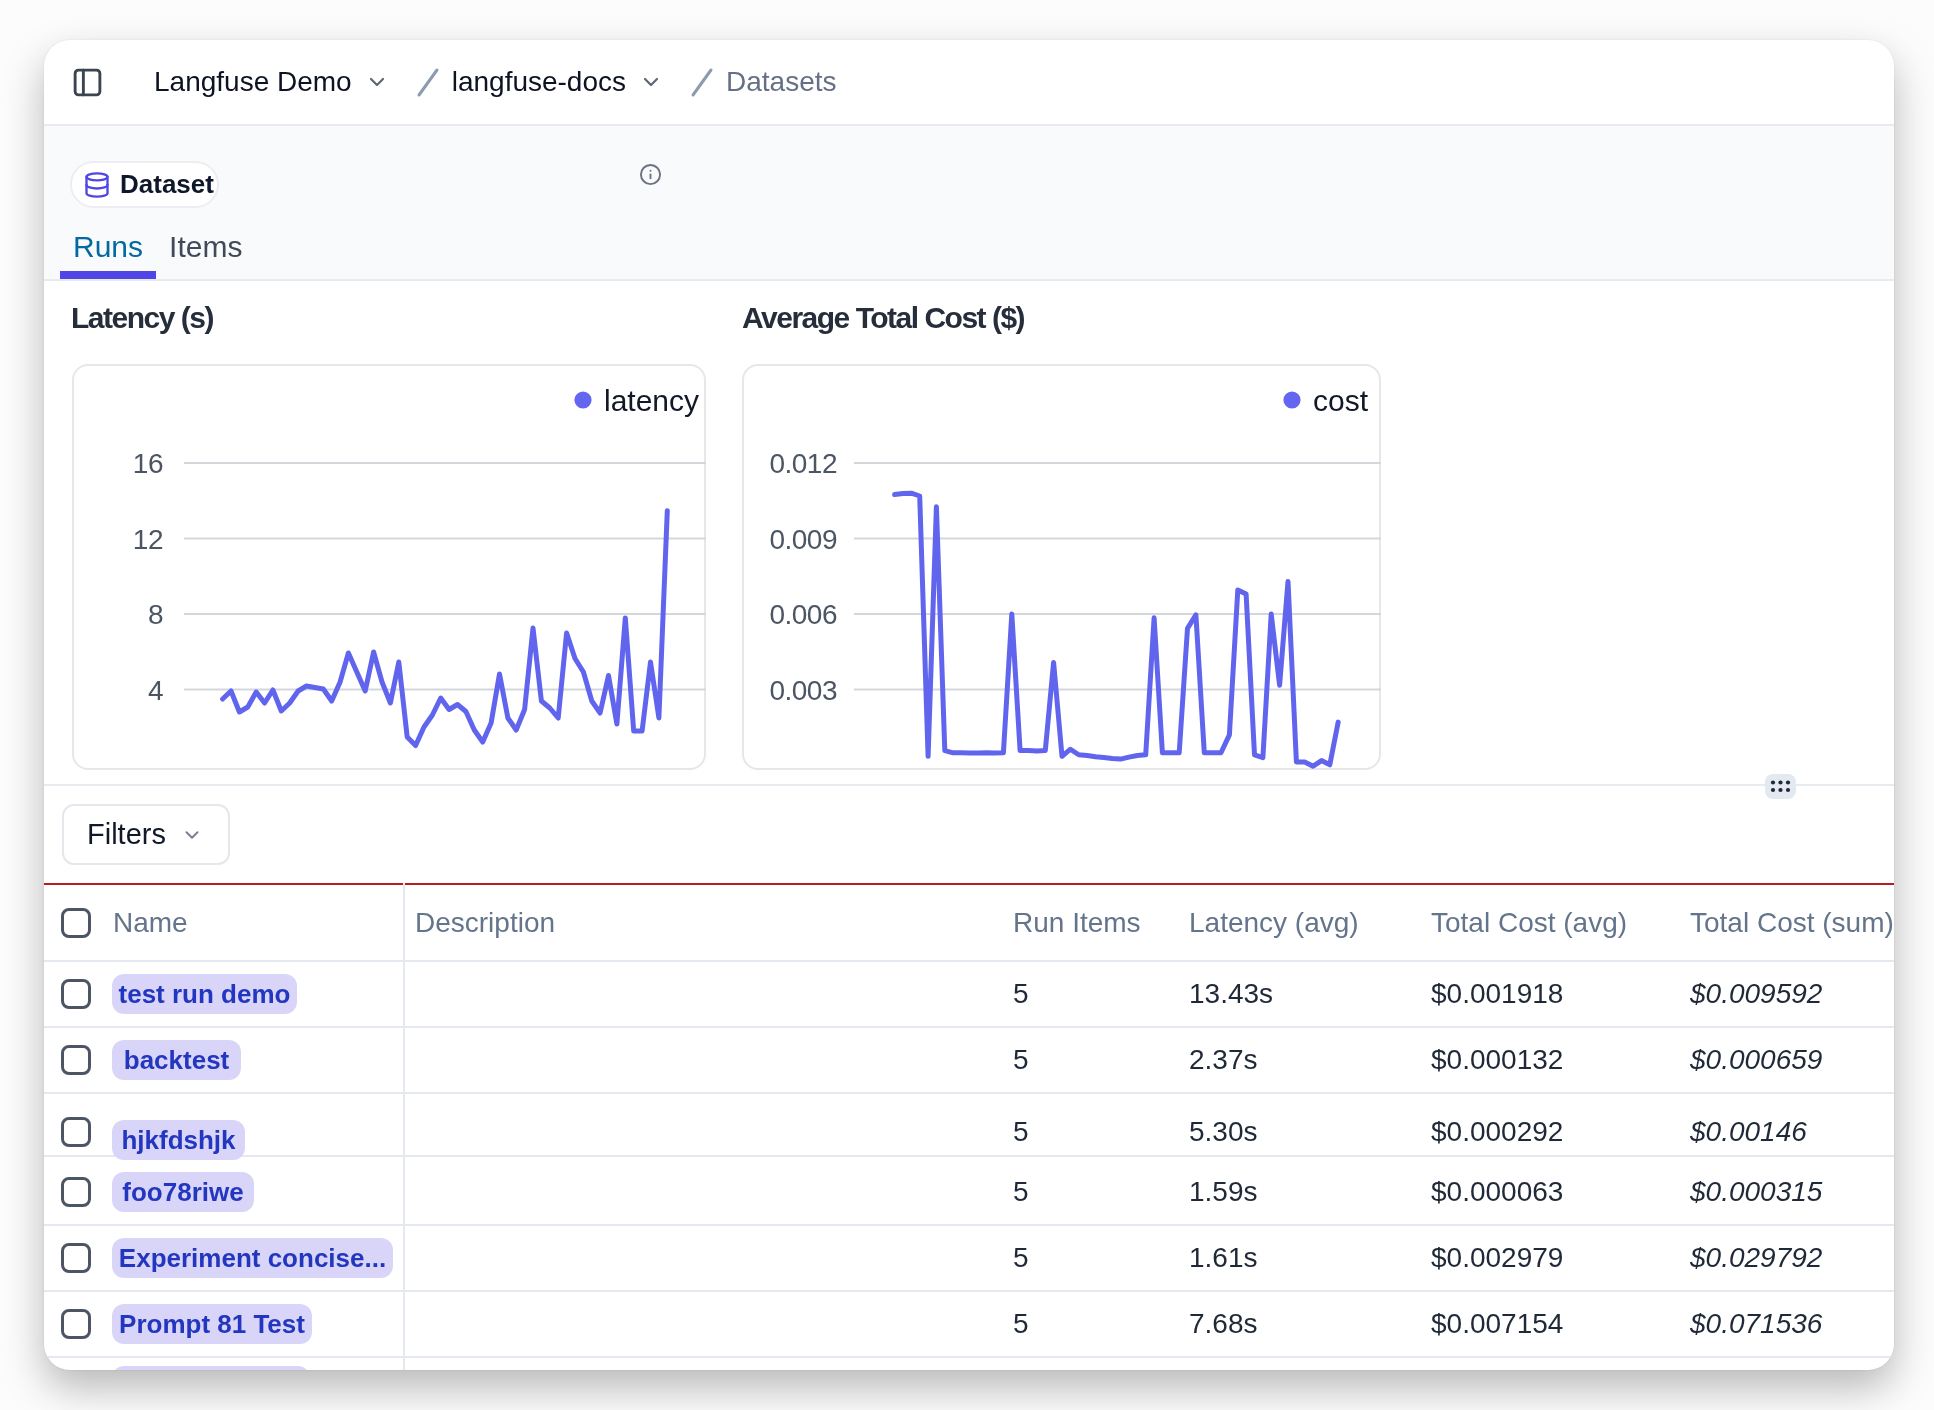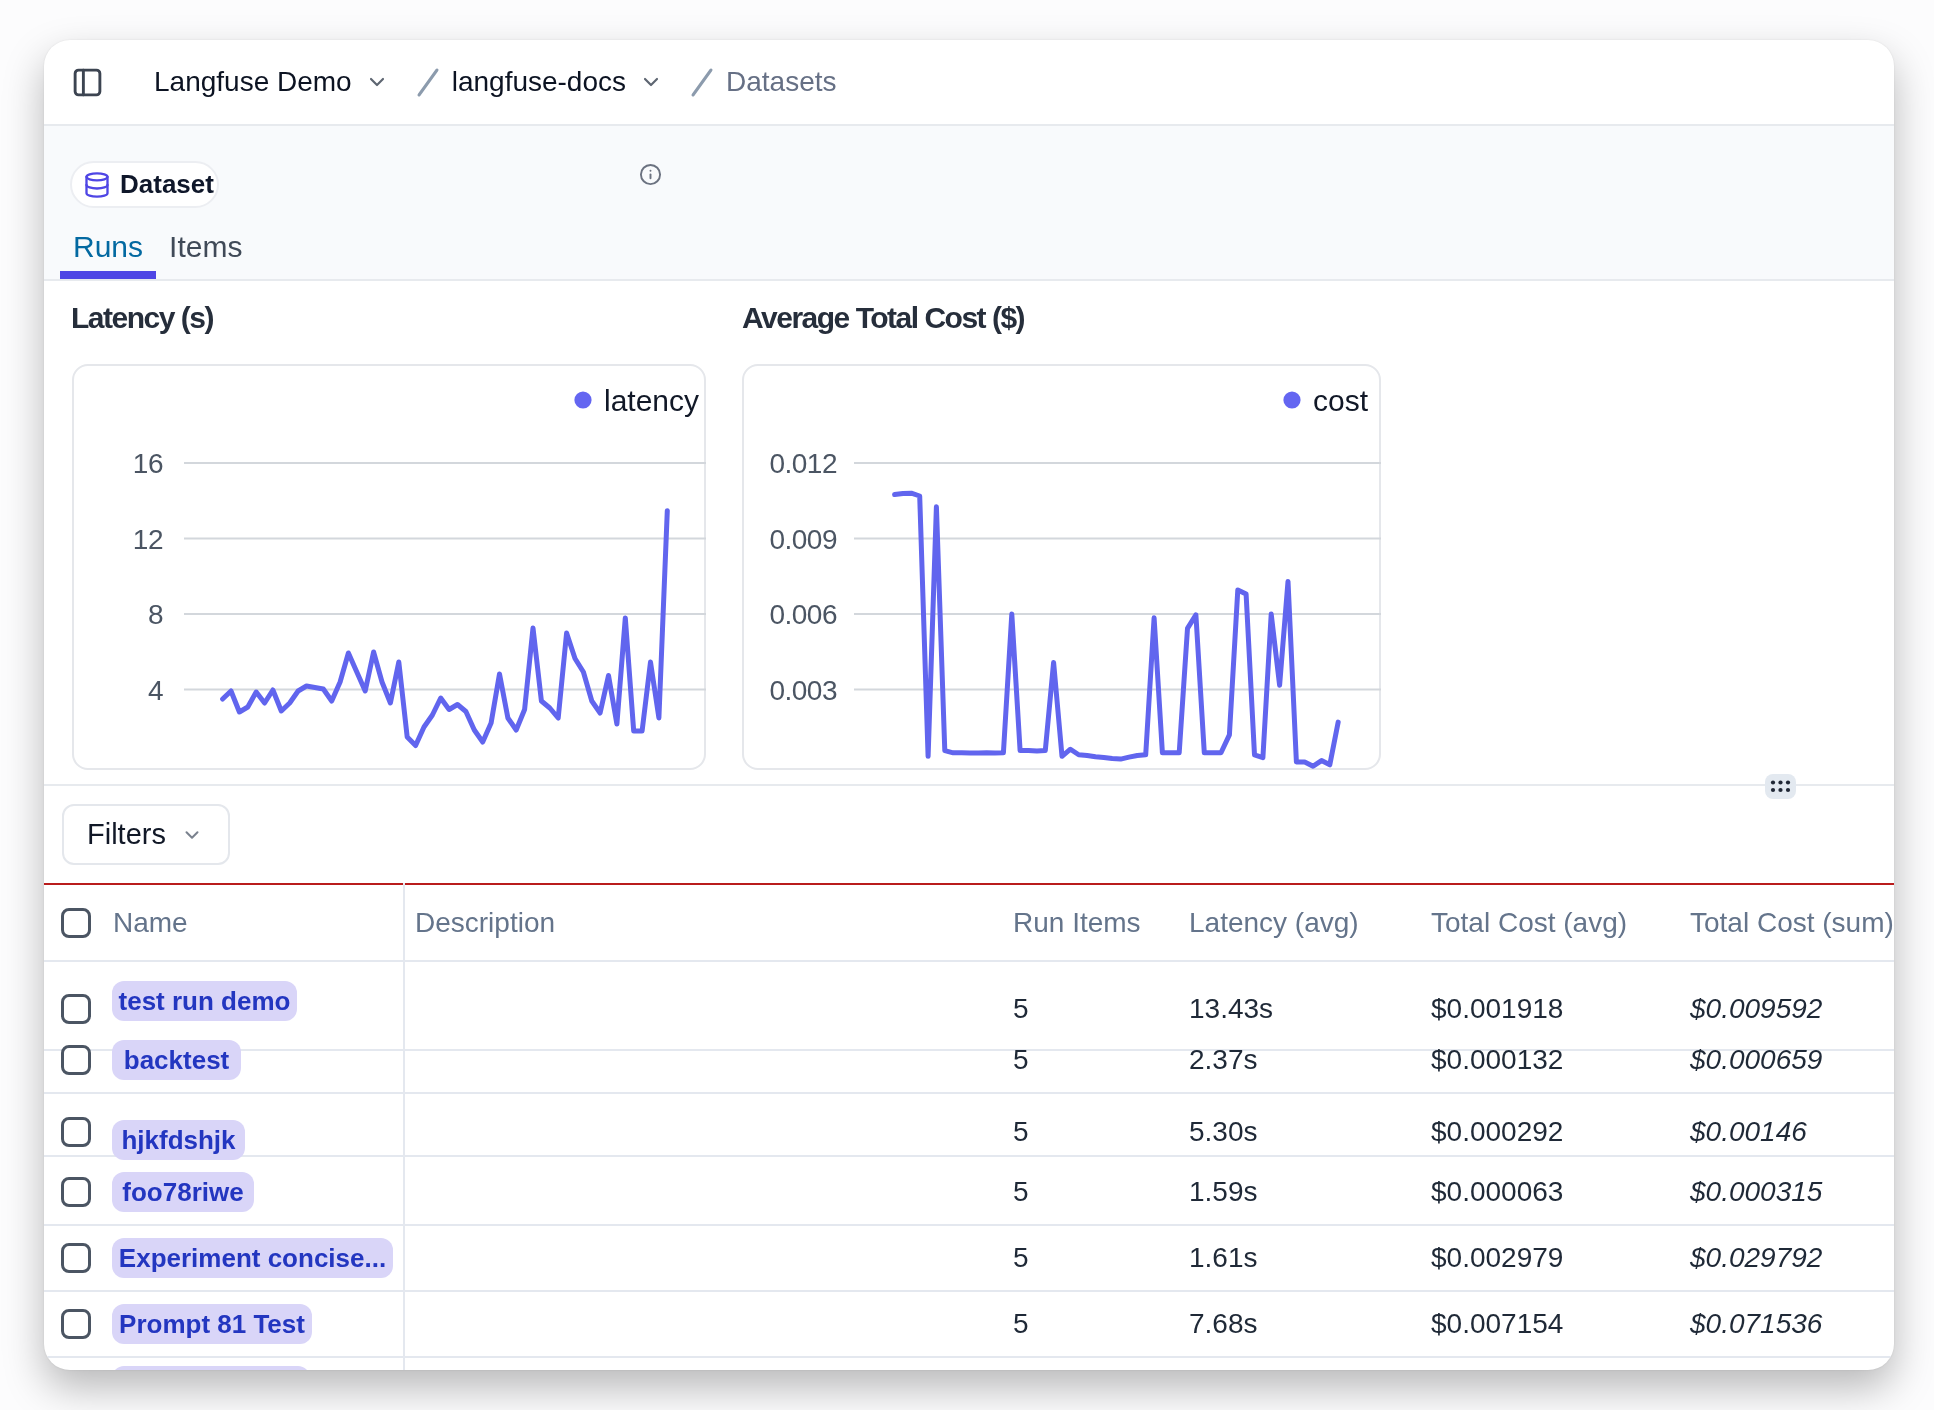--- a/index.html
+++ b/index.html
@@ -133,21 +133,21 @@
   <div class="table">
     <div class="thead">
       <span class="cb"></span>
       <span class="c-name" style="left:69px">Name</span>
       <span class="c-desc" style="left:371px">Description</span>
       <span style="left:969px">Run Items</span>
       <span style="left:1145px">Latency (avg)</span>
       <span style="left:1387px">Total Cost (avg)</span>
       <span style="left:1646px">Total Cost (sum)</span>
     </div>
-<div class="row" style="top:86px;height:82px">
+<div class="row" style="top:79.0px;height:66.00px">
 <span class="cb"></span>
 <span class="badge" style="width:185px">test run demo</span>
 <span class="cell c-items">5</span>
 <span class="cell c-lat">13.43s</span>
 <span class="cell c-avg">$0.001918</span>
 <span class="cell c-sum">$0.009592</span>
 </div>
 <div class="row" style="top:145.0px;height:66.00px">
 <span class="cb"></span>
 <span class="badge" style="width:129px">backtest</span>

